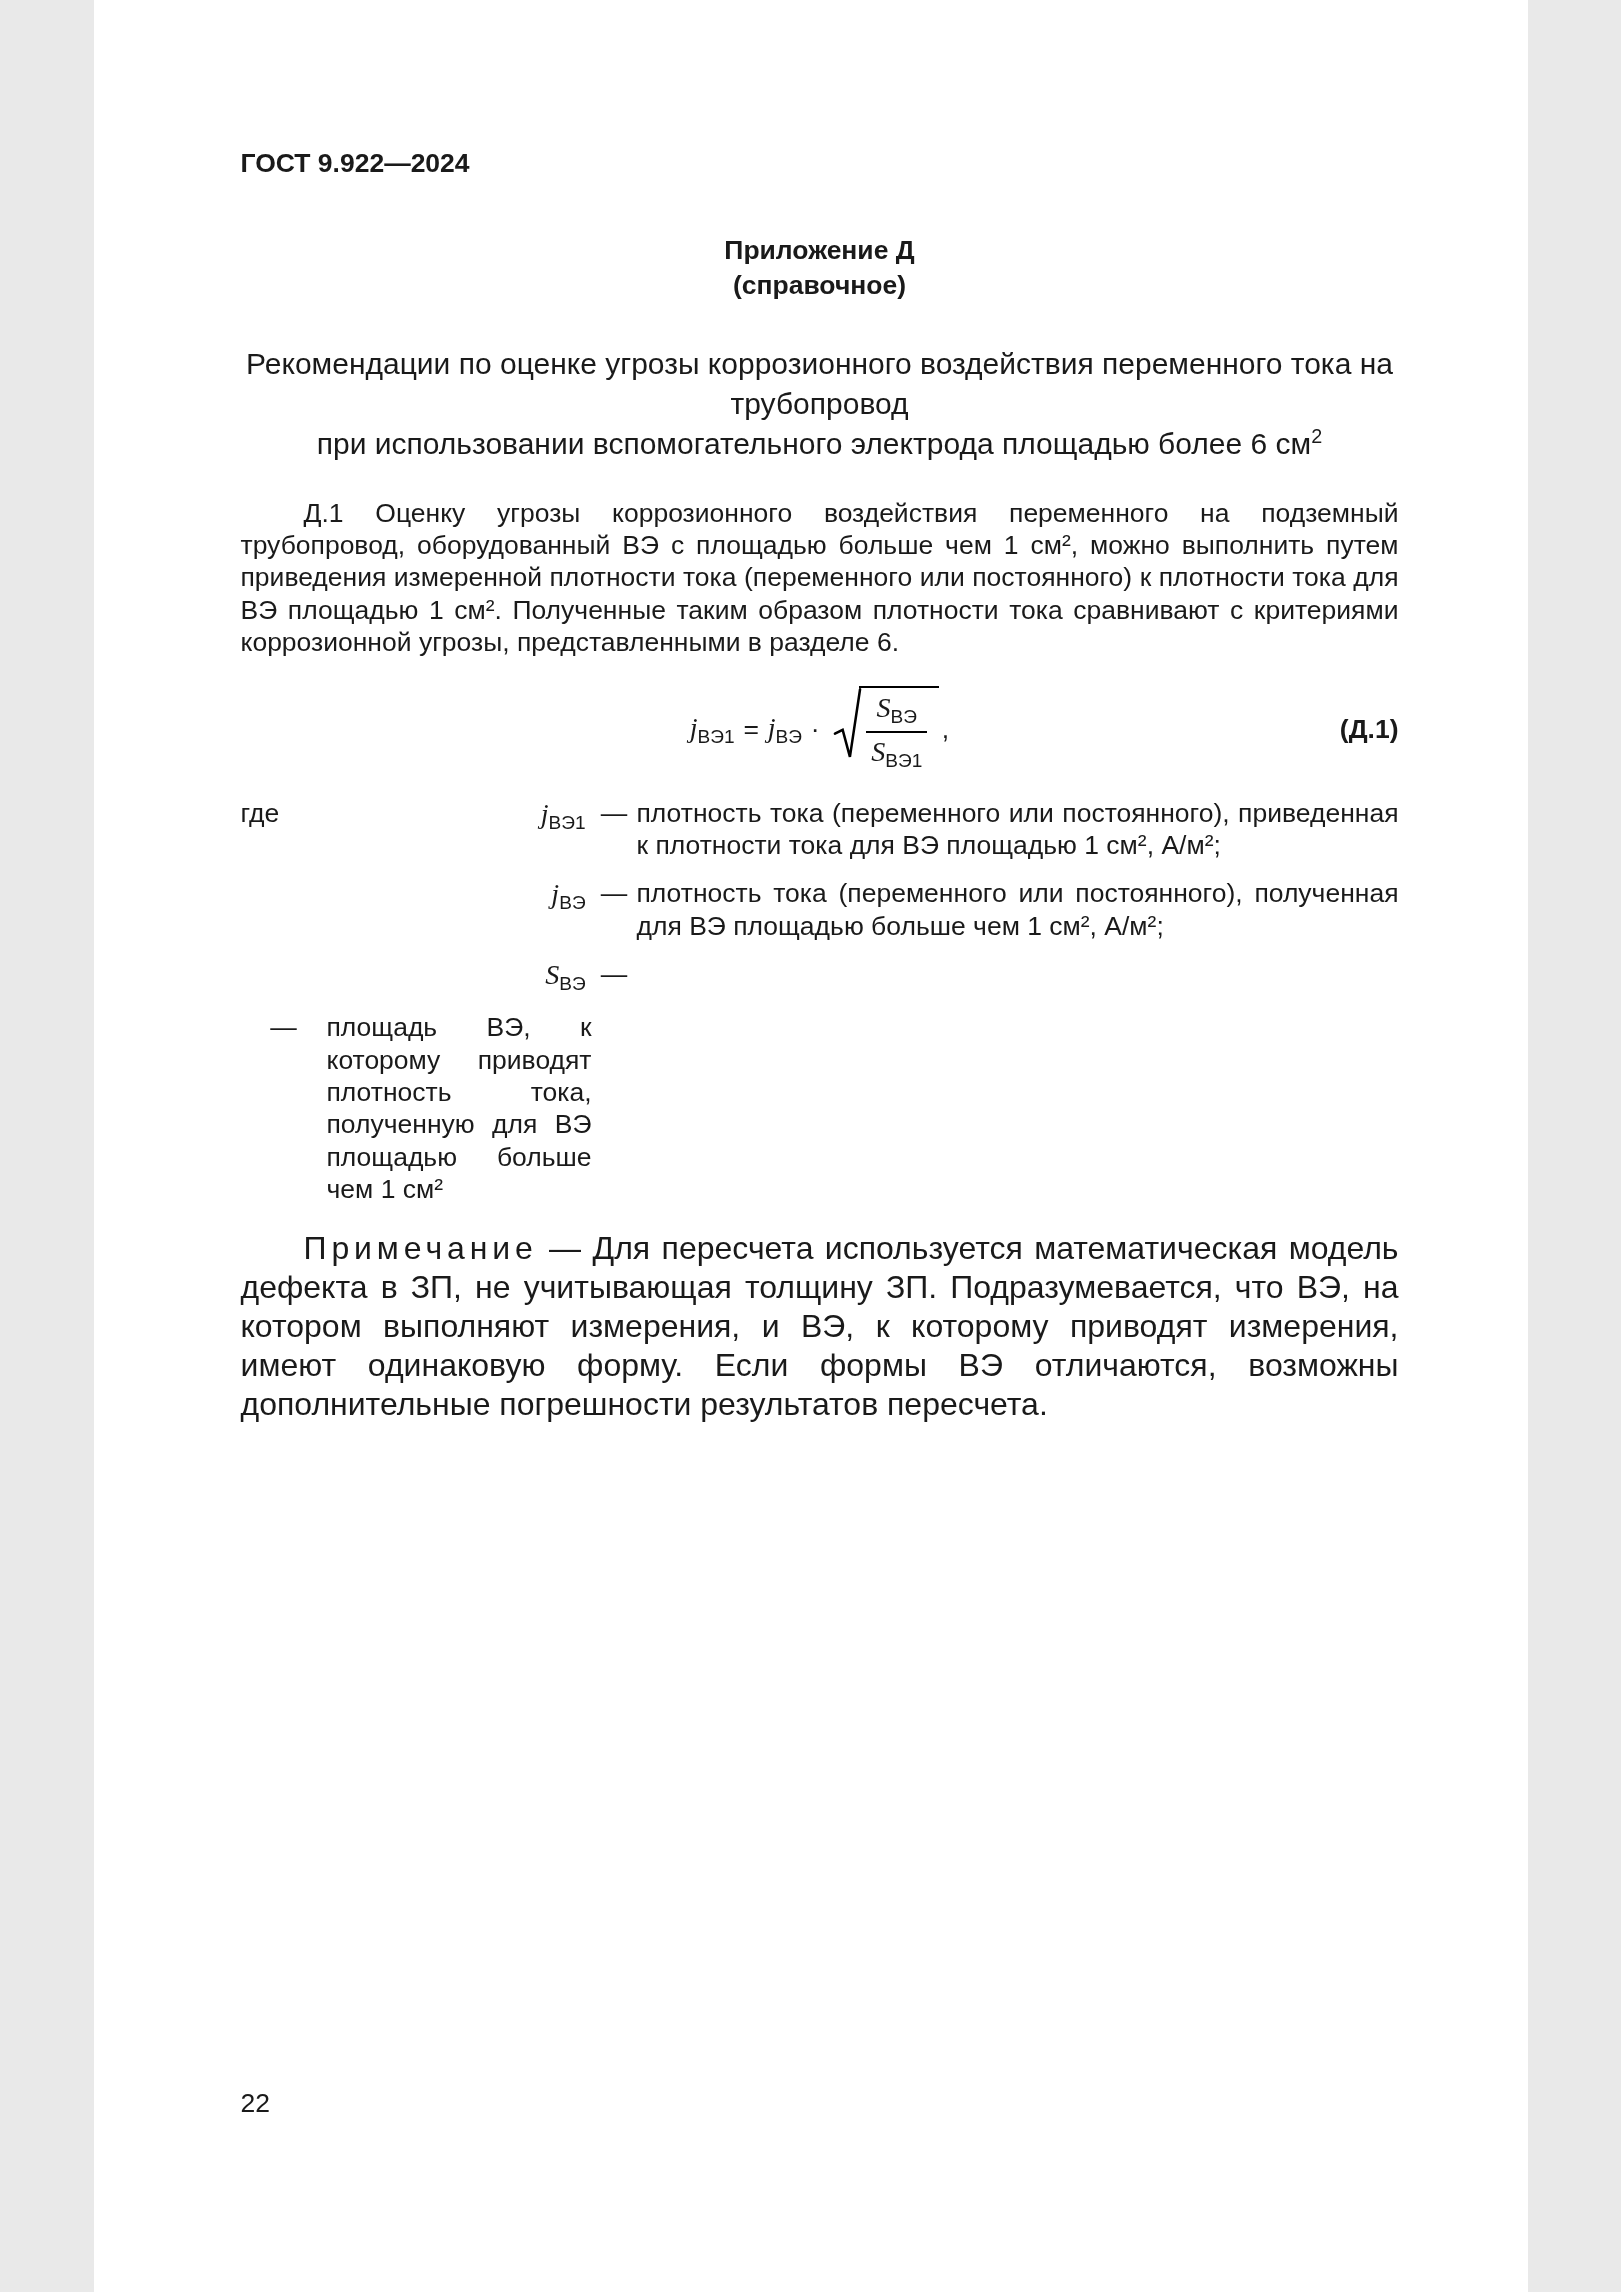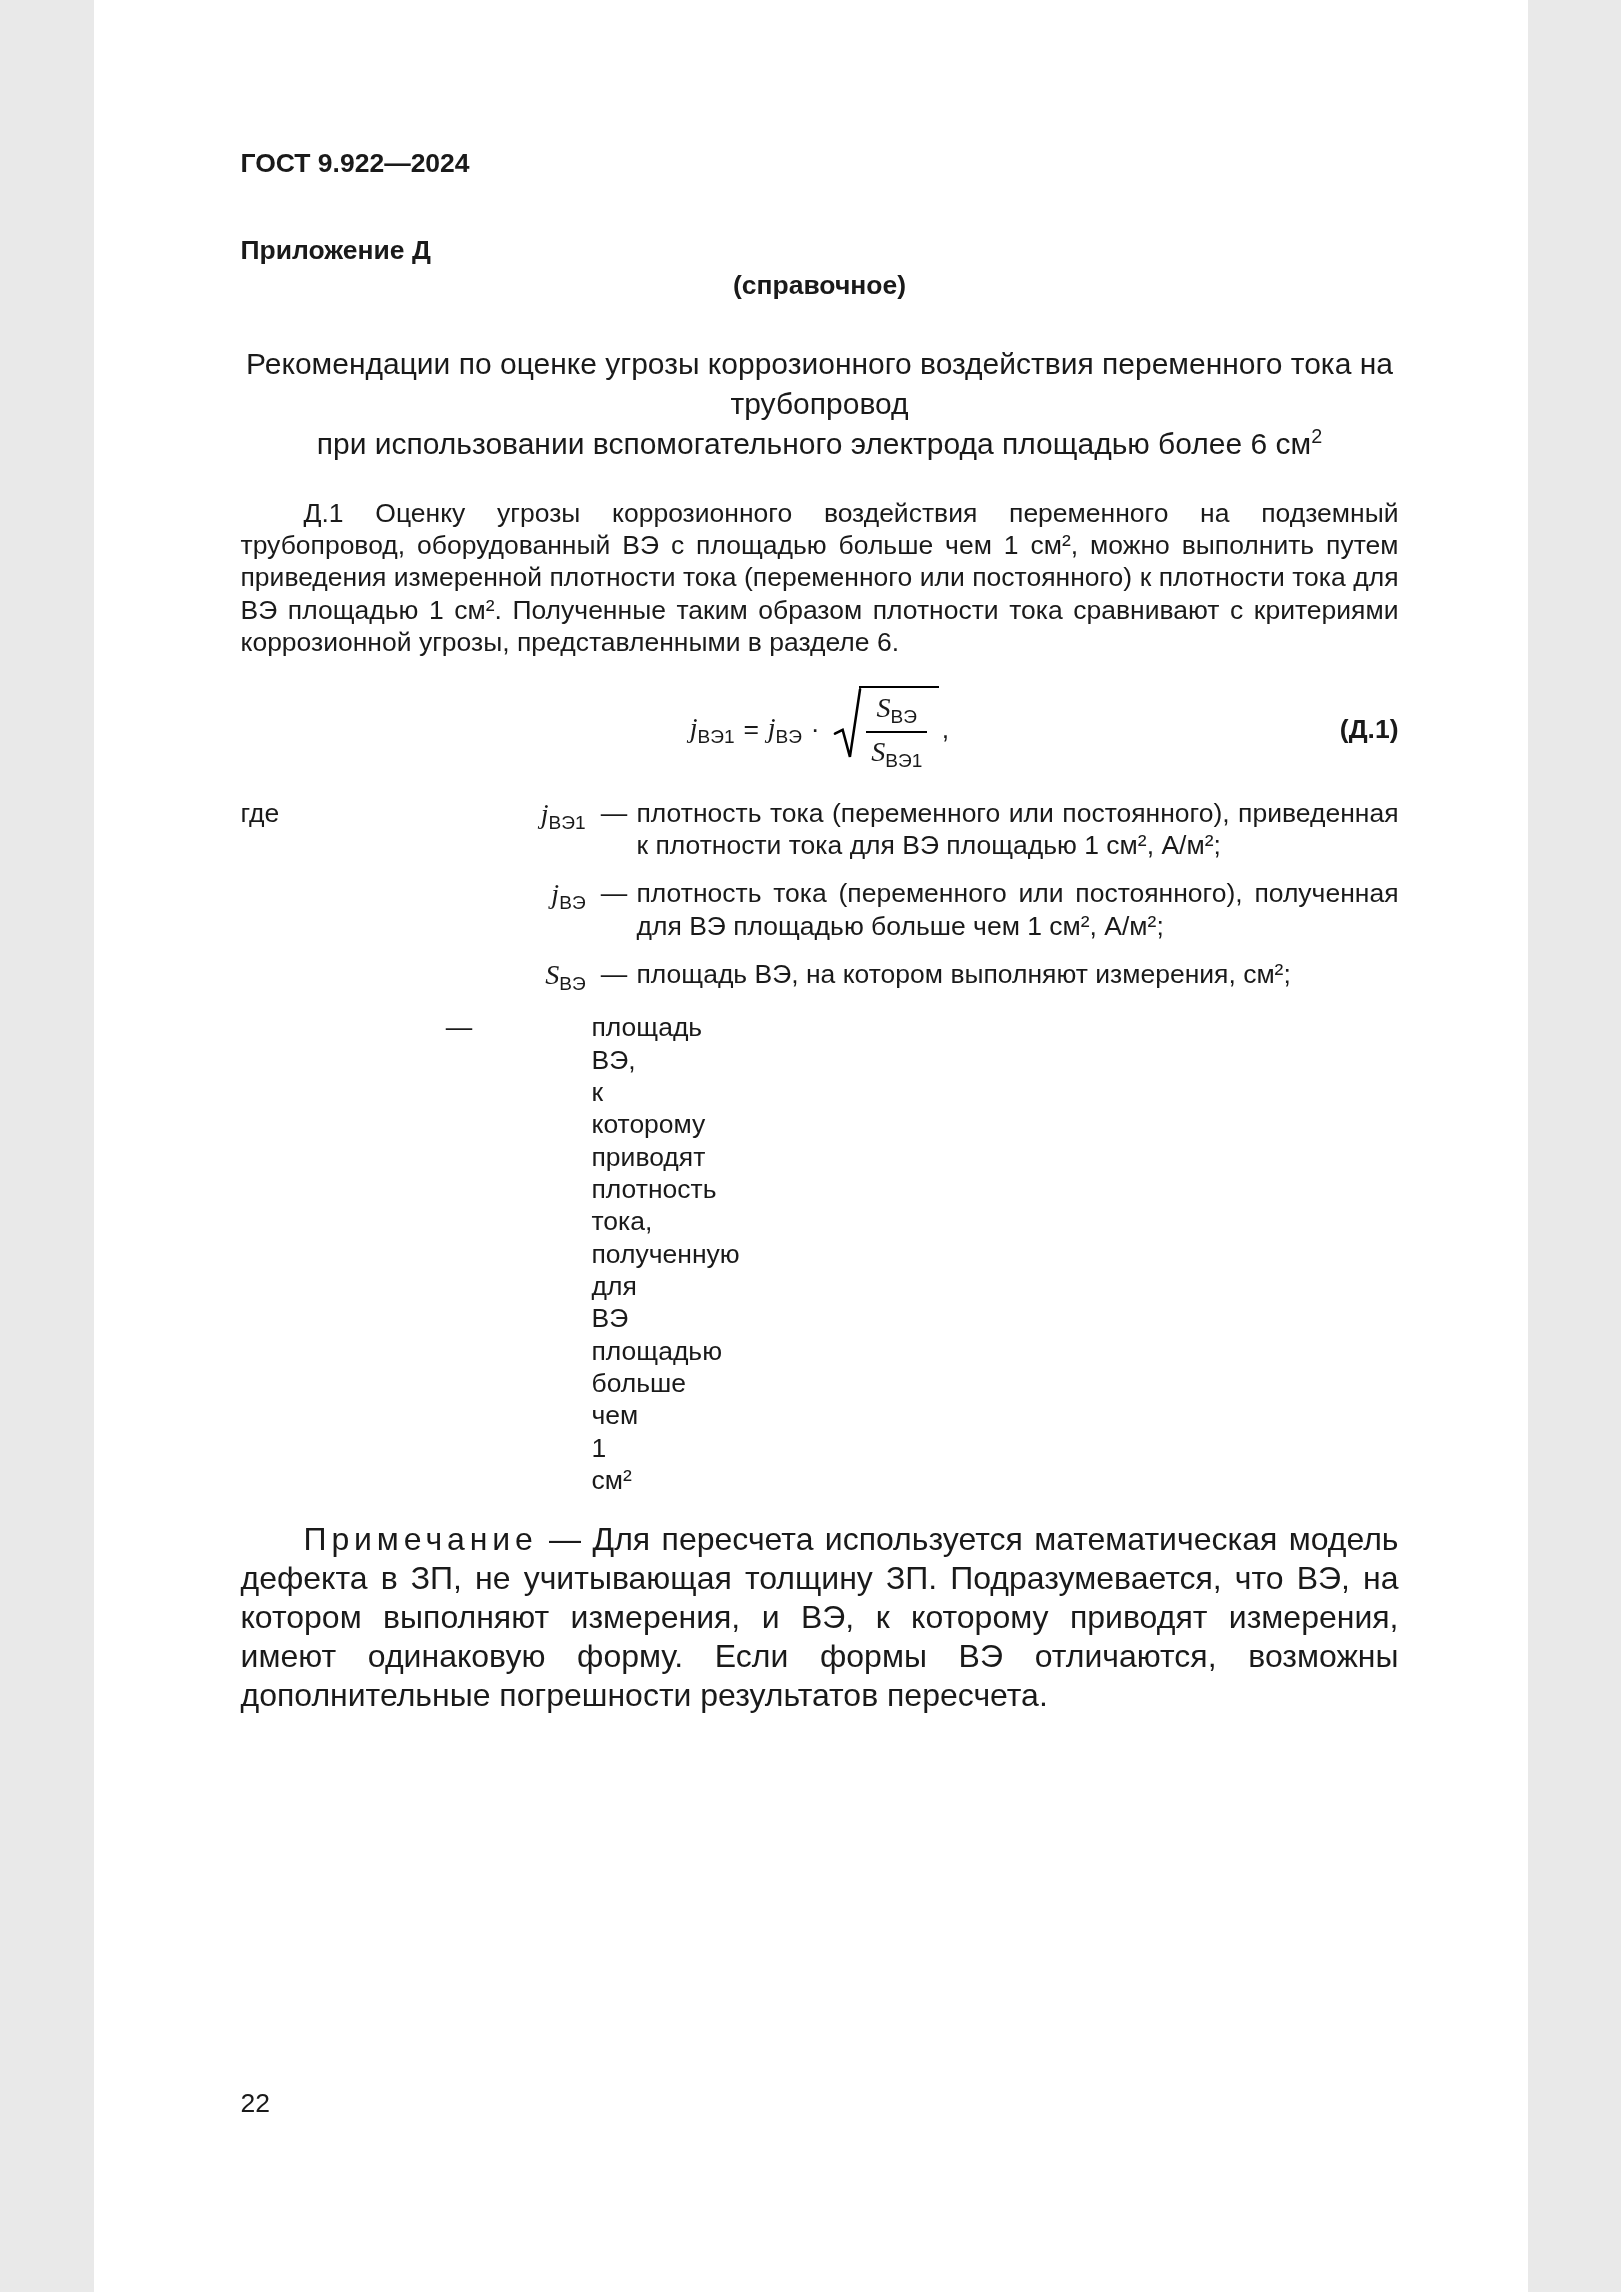--- a/index.html
+++ b/index.html
@@ -5,21 +5,21 @@
   * { box-sizing: border-box; }
   html, body { margin: 0; padding: 0; background: #e9e9e9; }
   .page {
     width: 1434px; height: 2293px; margin: 0 auto; background: #ffffff;
     position: relative; color: #1a1a1a;
     font-family: "Liberation Sans", "DejaVu Sans", sans-serif;
     font-size: 26.5px; line-height: 1.22;
     padding: 147px 129px 0 147px;
   }
   .doc-header { font-weight: bold; font-size: 26.5px; }
-  .appendix-label { text-align: left; font-weight: bold; margin-top: 55px; }
+  .appendix-label { text-align: center; font-weight: bold; margin-top: 55px; }
   .appendix-kind  { text-align: center; font-weight: bold; margin-top: 2px; }
   .title { text-align: center; font-weight: normal; font-size: 30px; line-height: 1.32; margin: 43px 0 33px; }
   .title sup { font-size: 0.66em; }
   p.body-par { margin: 0; text-align: justify; text-indent: 63px; }
 
   .formula-row { position: relative; margin: 27.4px 0 23.5px; text-align: center; }
   .formula { display: inline-flex; align-items: center; font-size: 26.5px; }
   .formula i, .term i { font-style: italic; font-family: "Liberation Serif", "DejaVu Serif", serif; font-size: 1.06em; }
   sub { font-size: 0.72em; }
   .op { margin: 0 8.8px; }
@@ -86,21 +86,20 @@
     <div class="def">плотность тока (переменного или постоянного), приведенная к плотности тока для ВЭ площадью 1 см², А/м²;</div>
 
     <div></div>
     <div class="term"><i>j</i><sub>ВЭ</sub><span></span></div>
     <div class="dash">—</div>
     <div class="def">плотность тока (переменного или постоянного), полученная для ВЭ площадью больше чем 1 см², А/м²;</div>
 
     <div></div>
     <div class="term"><i>S</i><sub>ВЭ</sub><span></span></div>
     <div class="dash">—</div>
-    <div class="def">площадь ВЭ, на котором выполняют измерения, см²;</div>
 
     <div></div>
     <div class="dash">—</div>
     <div class="def">площадь ВЭ, к которому приводят плотность тока, полученную для ВЭ площадью больше чем 1 см²</div>
 
   </div>
 
   <p class="note"><span class="note-label">Примечание</span> <span>—</span> <span>Для пересчета используется математическая модель дефекта в ЗП, не учитывающая толщину ЗП. Подразумевается, что ВЭ, на котором выполняют измерения, и ВЭ, к которому приводят измерения, имеют одинаковую форму. Если формы ВЭ отличаются, возможны дополнительные погрешности результатов пересчета.</span></p>
 
   <div class="page-number">22</div>

